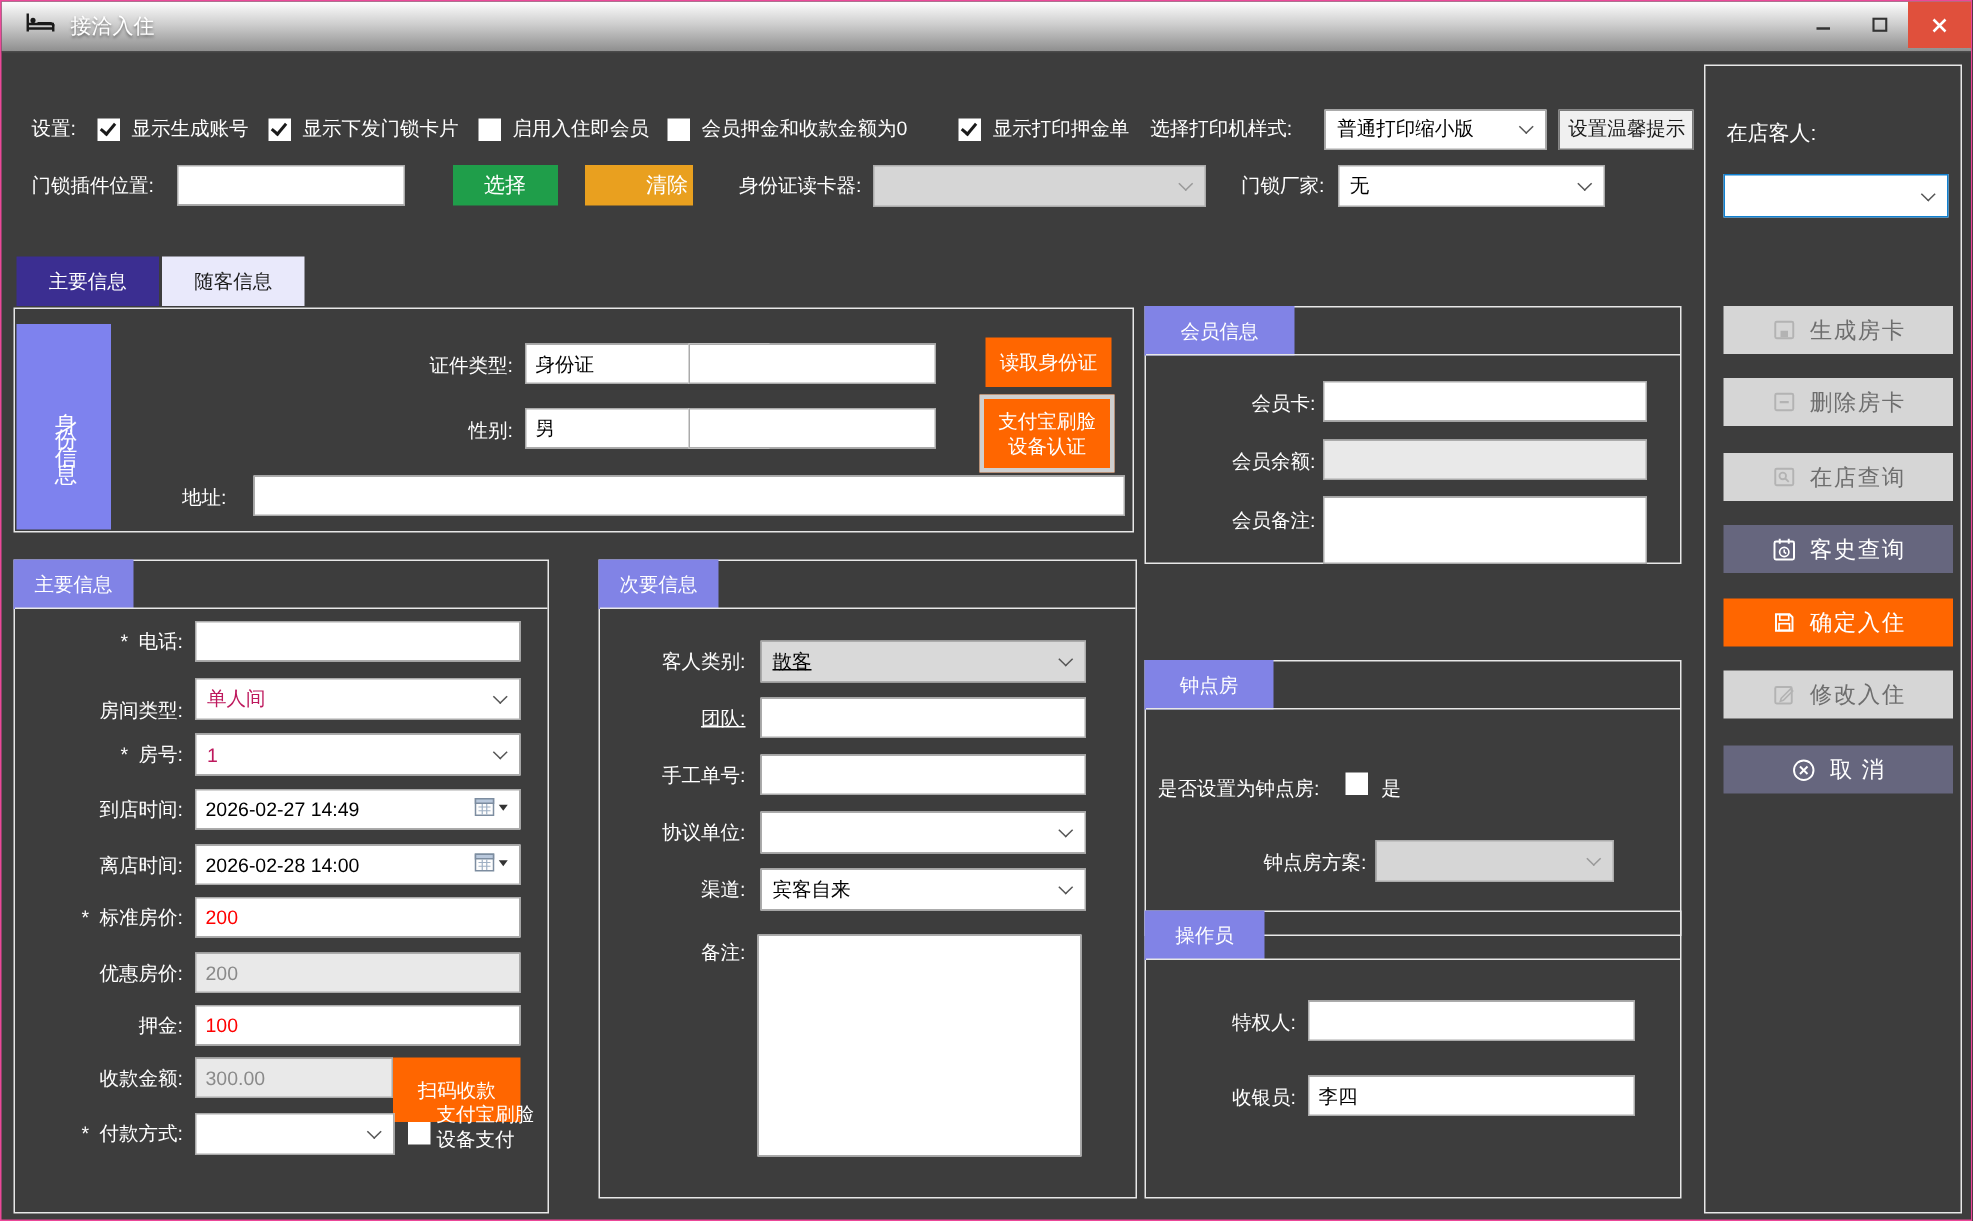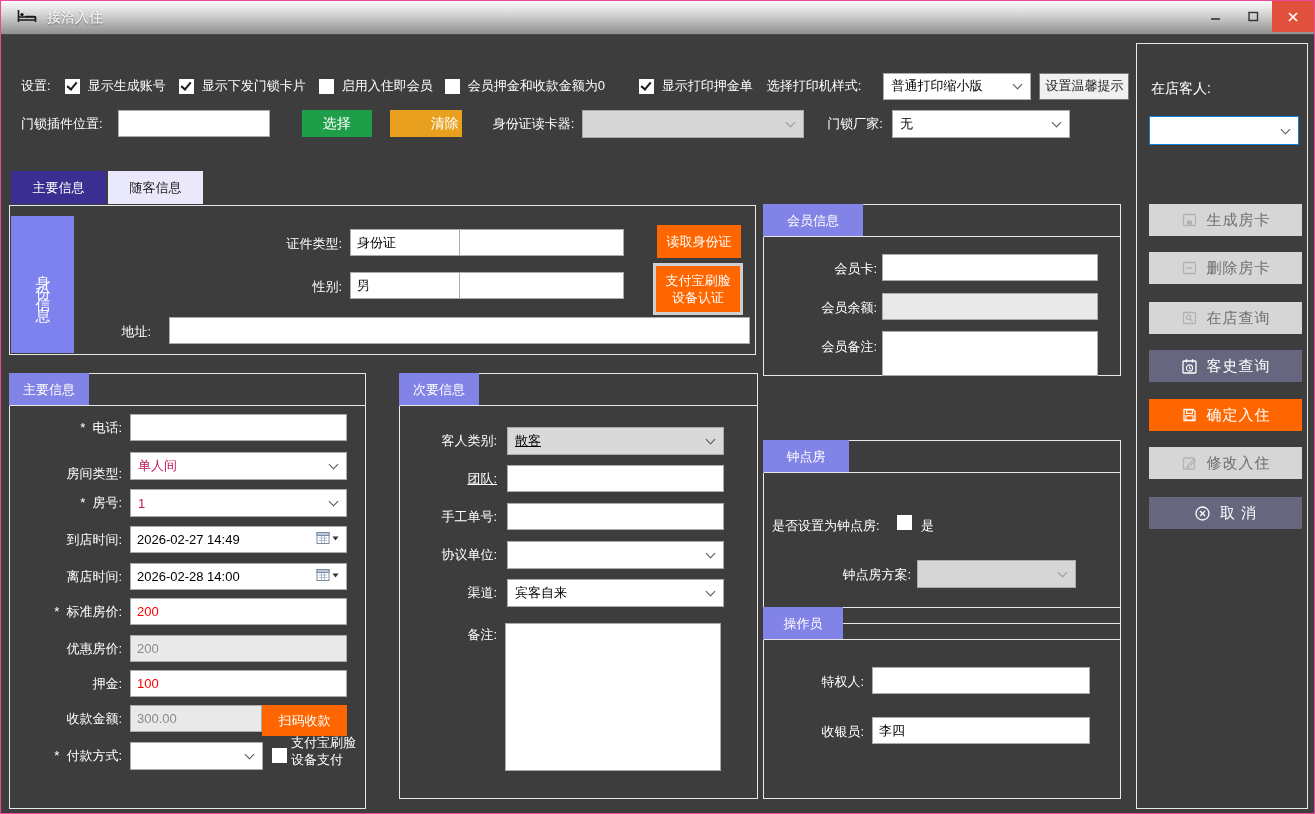--- a/index.html
+++ b/index.html
@@ -290,21 +290,21 @@
 
     <span class="lblwrap" style="top:296px;">
       <span>押金:</span>
     </span>
     <input class="tinput red" style="left: 120px; top: 296px; width: 217px;" value="100">
 
     <span class="lblwrap" style="top:331px;">
       <span>收款金额:</span>
     </span>
     <input class="tinput dis" style="left: 120px; top: 331px; width: 132px;" value="300.00">
-    <span class="btn orange" style="left:252px; top:331px; width:85px; height:31px; font-size:13px;">扫码收款</span>
+    <span class="btn orange" style="left:252px; top:331px; width:85px; height:43px; font-size:13px;">扫码收款</span>
 
     <span class="lblwrap" style="top:368px;">
       <span class="star">*</span>
       <span>付款方式:</span>
     </span>
     <span class="selectbox" style="left:120px; top:368px; width:133px;">
       <span></span>
       <span class="chev"></span>
     </span>
     <span class="cb" style="position:absolute; left:262px; top:374px;"></span>

